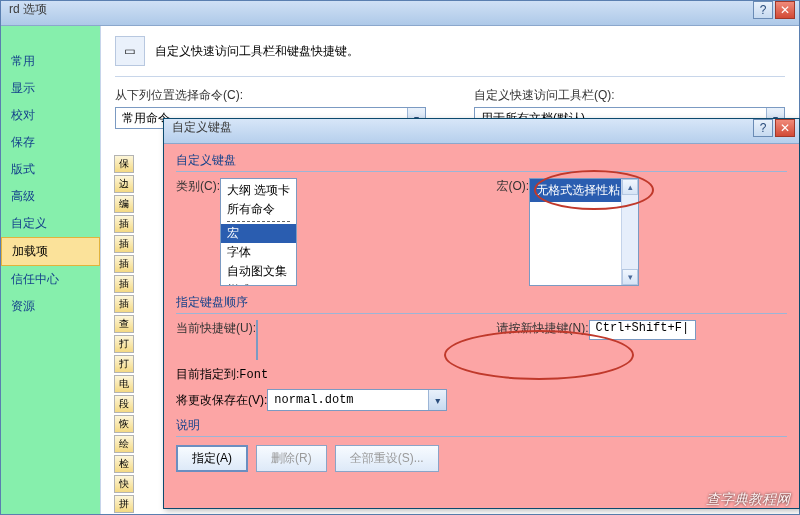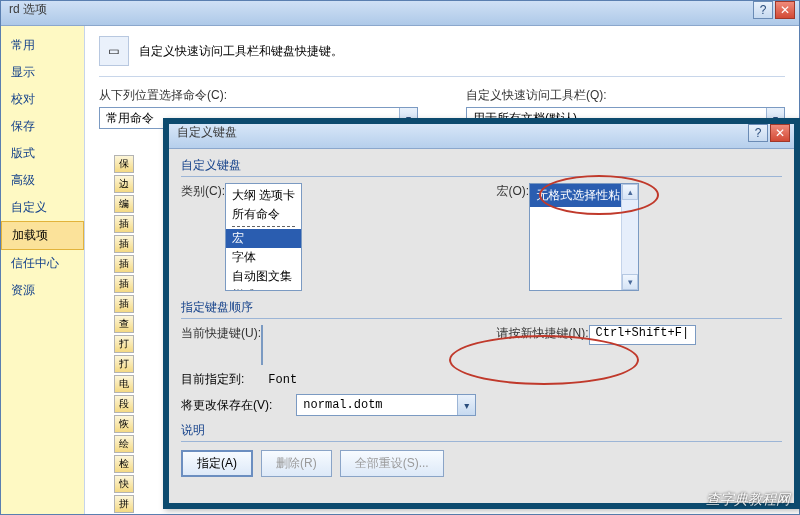--- a/index.html
+++ b/index.html
@@ -3,55 +3,55 @@
 <meta charset="utf-8">
 <style>
 *{box-sizing:border-box;margin:0;padding:0;font-family:"Microsoft YaHei",SimSun,sans-serif;font-size:12px}
 body{background:#c8d6ea;width:800px;height:515px;overflow:hidden;position:relative}
 .main-win{position:absolute;left:0;top:0;width:800px;height:515px;background:#fff;border:1px solid #5a7fb0}
 .titlebar{height:25px;background:linear-gradient(#cfe0f5,#aec9e8);display:flex;align-items:flex-start;padding:0 4px;border-bottom:1px solid #8ba7cc}
 .titlebar .t{flex:1;color:#3b3b3b;padding-left:4px}
 .tb-btn{width:20px;height:18px;margin-left:2px;border:1px solid #6a8bb5;background:linear-gradient(#e9f1fb,#c7daf0);display:flex;align-items:center;justify-content:center;color:#2a4d7c}
 .tb-btn.close{background:linear-gradient(#f08a7a,#d24a36);color:#fff;border-color:#a0382a}
 .opt-body{display:flex;height:calc(100% - 25px)}
-.side{width:84px;background:#fef9c3;border-right:1px solid #c6d4ea;padding-top:6px}
+.side{width:100px;background:#86efac;border-right:1px solid #c6d4ea;padding-top:22px}
 .side-item{padding:5px 10px;color:#15428b;cursor:pointer}
 .side-item.sel{background:#fbe29a;border:1px solid #e2b33b;color:#000}
 .opt-main{flex:1;padding:10px 14px;background:#fff;position:relative}
 .hint-row{display:flex;align-items:center;margin-bottom:10px}
 .hint-icon{width:30px;height:30px;border:1px solid #b8c8e0;background:#eaf1fb;margin-right:10px;display:flex;align-items:center;justify-content:center}
 .hline{border-top:1px solid #c8d6ea;margin:4px 0 10px}
 .two-col{display:flex;gap:48px}
 .col{flex:1}
 .lbl{display:block;margin-bottom:3px;color:#333}
 .combo{width:100%;height:22px;border:1px solid #7b9ac2;background:#fff;display:flex;align-items:center}
 .combo span{flex:1;padding:0 6px}
 .combo .dd{width:18px;height:100%;background:linear-gradient(#e9f1fb,#c7daf0);border-left:1px solid #9cb5d6;display:flex;align-items:center;justify-content:center;color:#2a4d7c;font-size:10px}
 .icon-strip{position:absolute;left:114px;top:155px;width:22px;display:flex;flex-direction:column;gap:2px;z-index:1}
 .icon-strip div{width:20px;height:18px;border:1px solid #b3b3b3;background:linear-gradient(#fdf6d9,#f4d983);font-size:10px;display:flex;align-items:center;justify-content:center}
 
-.dlg{position:absolute;left:163px;top:118px;width:637px;height:391px;background:#e5e5e5;border:6px solid #0c4a6e;box-shadow:2px 2px 6px rgba(0,0,0,.25)}
+.dlg{position:absolute;left:163px;top:118px;width:637px;height:391px;background:#fca5a5;border:1px solid #0c4a6e;box-shadow:2px 2px 6px rgba(0,0,0,.25)}
 .dlg .titlebar{background:linear-gradient(#d7e6f8,#b6cfec)}
 .dlg-body{padding:6px 12px 10px;height:calc(100% - 25px);position:relative}
 .group-lbl{color:#15428b;margin:2px 0 0}
 .group-line{border-top:1px solid #9cb5d6;margin:2px 0 6px}
 .row2{display:flex;gap:30px}
 .row2 .half{flex:1;display:flex;}
 .listbox{height:108px;border:1px solid #7b9ac2;background:#fff;overflow:hidden;padding:2px 0}
 .listbox .it{padding:1px 6px;font-family:SimSun}
 .listbox .it.sel{background:#2a5db0;color:#fff}
 .listbox .sep{border-top:1px dashed #666;margin:2px 6px}
 .bigbox{height:108px;border:1px solid #7b9ac2;background:#fff;position:relative}
 .bigbox .scrl{position:absolute;right:0;top:0;width:17px;height:100%;background:#e6eefb;border-left:1px solid #c4d3ea}
 .scrl .ar{height:16px;background:linear-gradient(#f0f6fe,#d6e4f6);border:1px solid #b5c8e2;display:flex;align-items:center;justify-content:center;font-size:9px;color:#4a6a9a}
 .scrl .ar.bot{position:absolute;bottom:0;left:0;right:0}
 .bigbox .val{padding:3px 6px;background:#2a5db0;color:#fff;font-family:SimSun}
 .shortbox{height:40px;border:1px solid #7b9ac2;background:#fff}
 .txtline{height:20px;border:1px solid #7b9ac2;background:#fff;padding:0 6px;font-family:"Courier New",monospace}
-.assign-row{display:flex;align-items:center;gap:24px;margin-top:6px}
+.assign-row{display:flex;align-items:center;gap:0;margin-top:6px}
 .mono{font-family:"Courier New",monospace}
 .save-combo{width:180px}
 .btnrow{display:flex;gap:8px;margin-top:8px}
 .btn{padding:3px 14px;border:1px solid #8aa4c7;background:linear-gradient(#f7fbff,#dde9f8)}
 .btn.primary{border:2px solid #6b8ec0}
 .btn.dis{color:#9a9a9a}
 .ellipse{position:absolute;border:2px solid #c0392b;border-radius:50%;pointer-events:none}
 .watermark{position:absolute;right:10px;bottom:6px;color:#fff;font-size:14px;text-shadow:0 0 3px #000;font-style:italic;opacity:.85}
 </style>
 </head>

